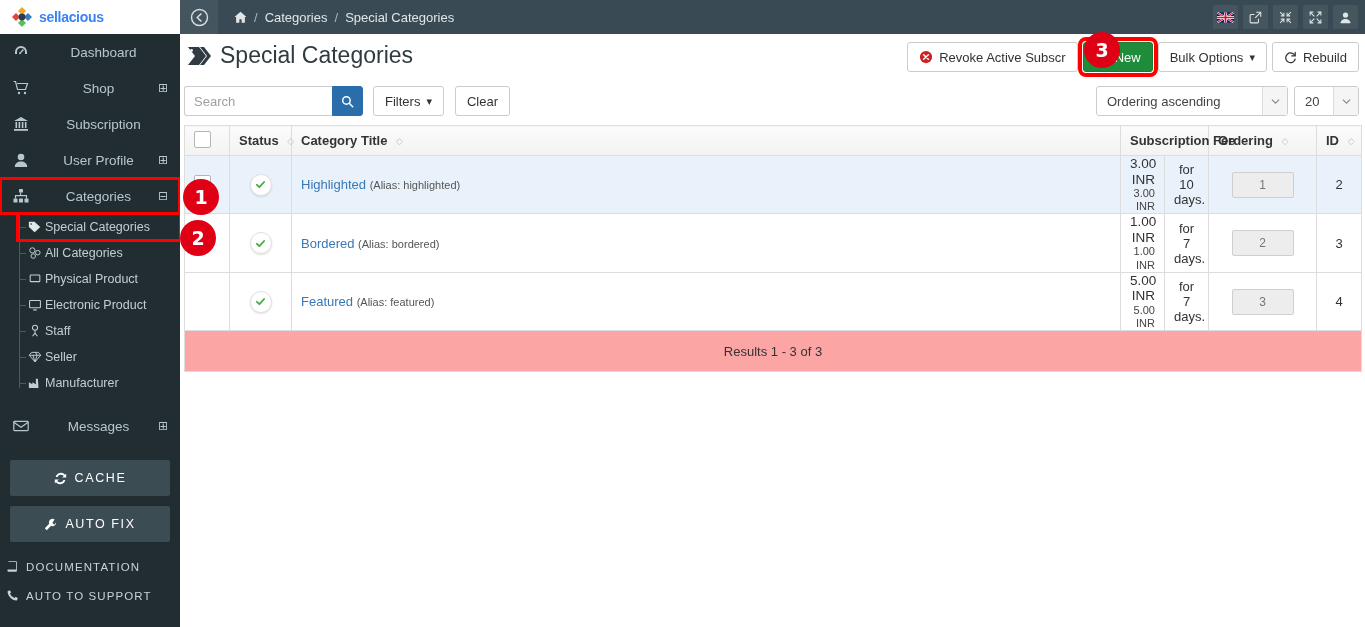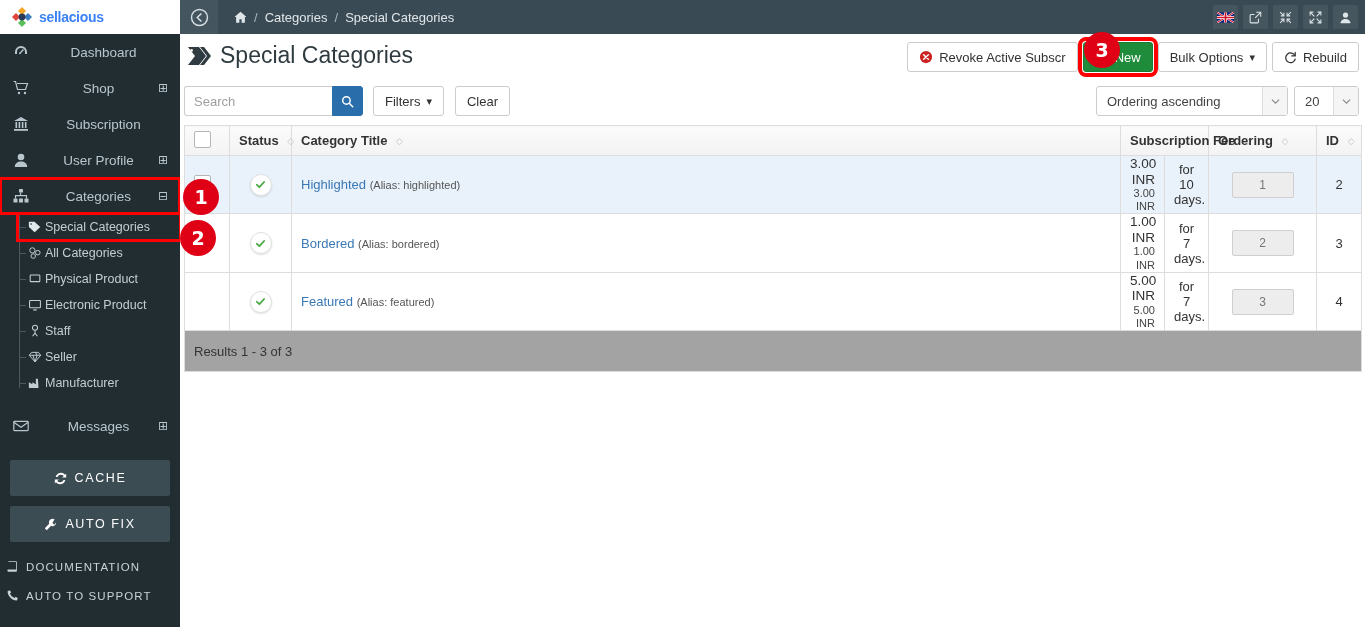--- a/index.html
+++ b/index.html
@@ -212,22 +212,22 @@
   .cat-link { color: #3a78b5; cursor: pointer; text-align: center; }
   .cat-alias { color: #555; font-size: 11px; }
   .fee-main { font-size: 13.5px; color: #333; line-height: 1.15; }
   .fee-sub { font-size: 11px; color: #444; line-height: 1.2; }
   .ord-box {
     width: 62px; height: 26px; background: #ededed; border: 1px solid #cfcfcf;
     display: inline-flex; align-items: center; justify-content: center;
     font-size: 12px; color: #777; border-radius: 2px; cursor: pointer;
   }
   .results-row td {
-    text-align: left; height: 42px; font-size: 13.5px; color: #333;
-    background: #a3a3a3;
+    text-align: center; height: 42px; font-size: 13.5px; color: #333;
+    background: #fca5a5;
   }
 
   
   .badge {
     position: absolute; width: 36px; height: 36px; border-radius: 50%;
     background: #e00016; color: #fff; font-size: 19px; font-weight: bold;
     display: flex; align-items: center; justify-content: center;
     z-index: 20; font-family: "DejaVu Sans", sans-serif;
   }
   #badge1 { left: 183px; top: 179px; }

